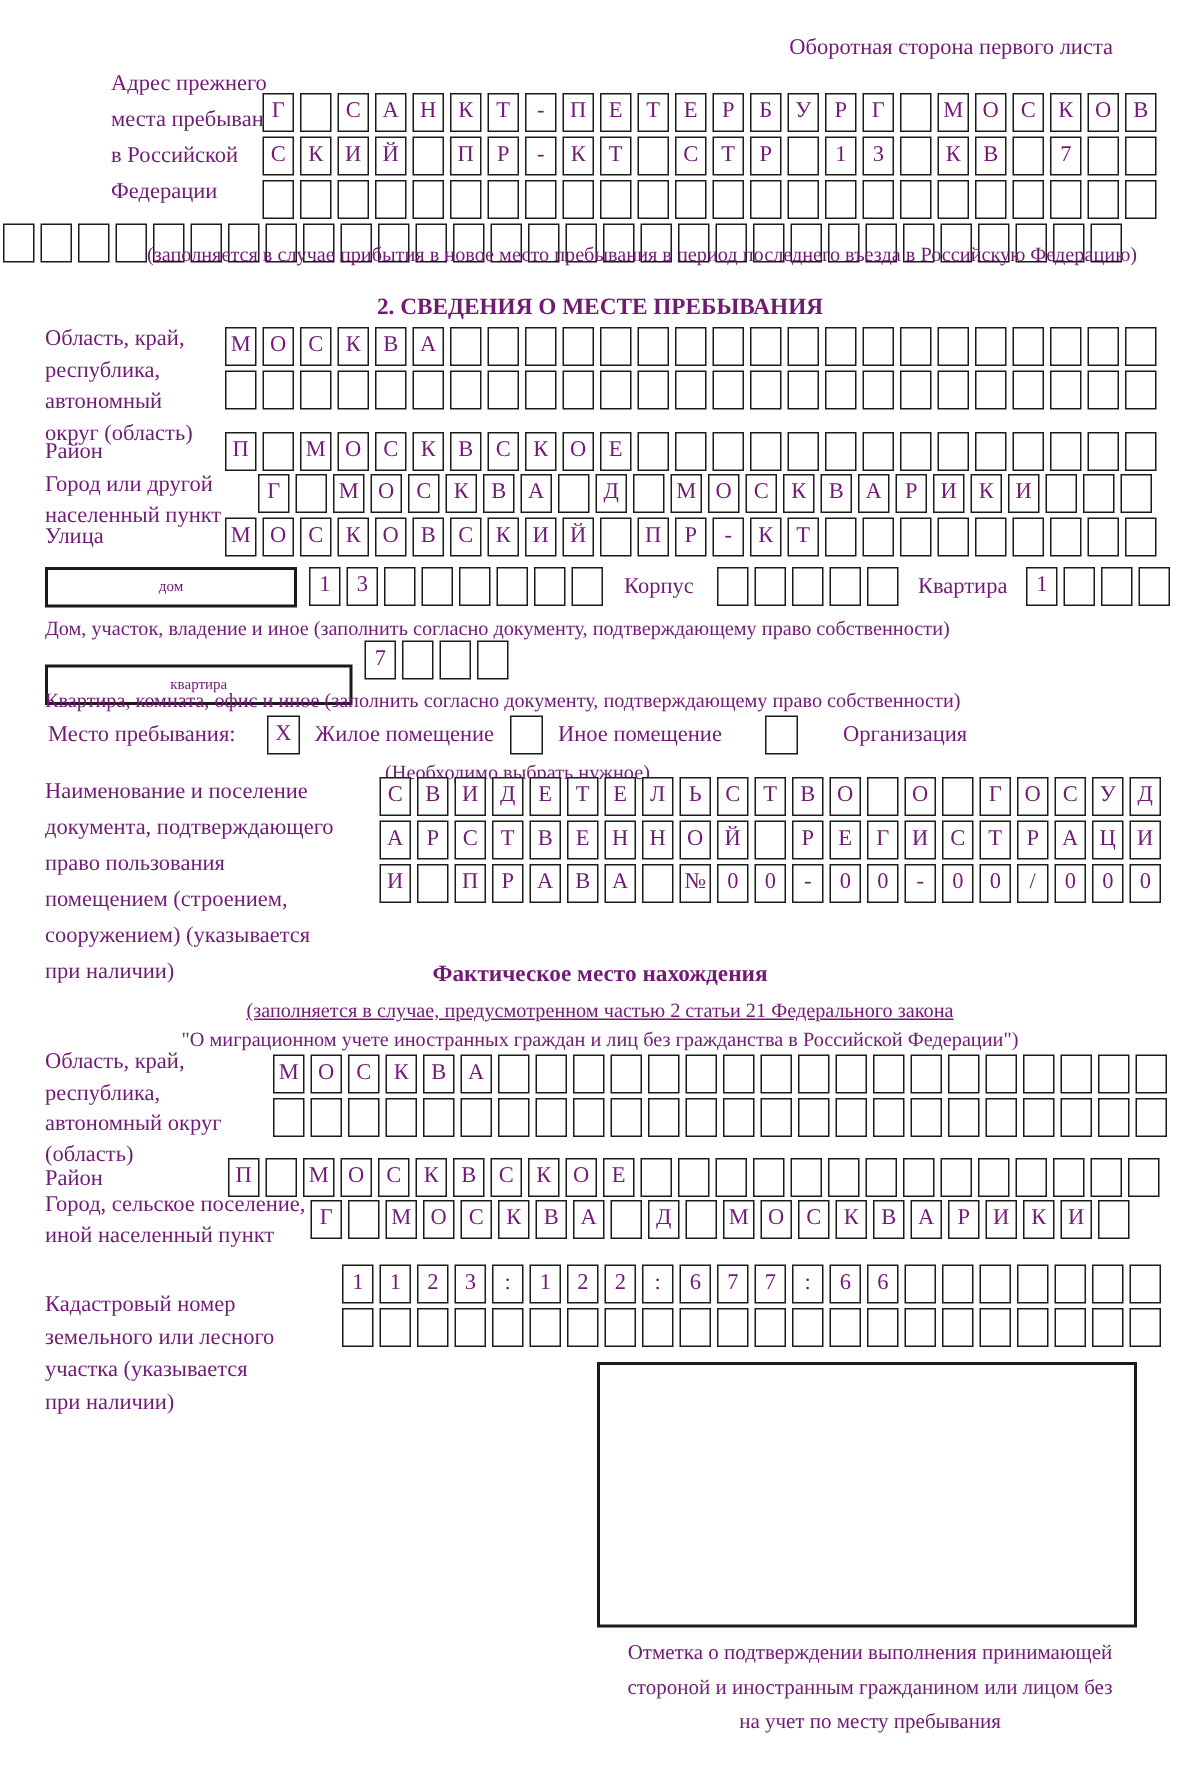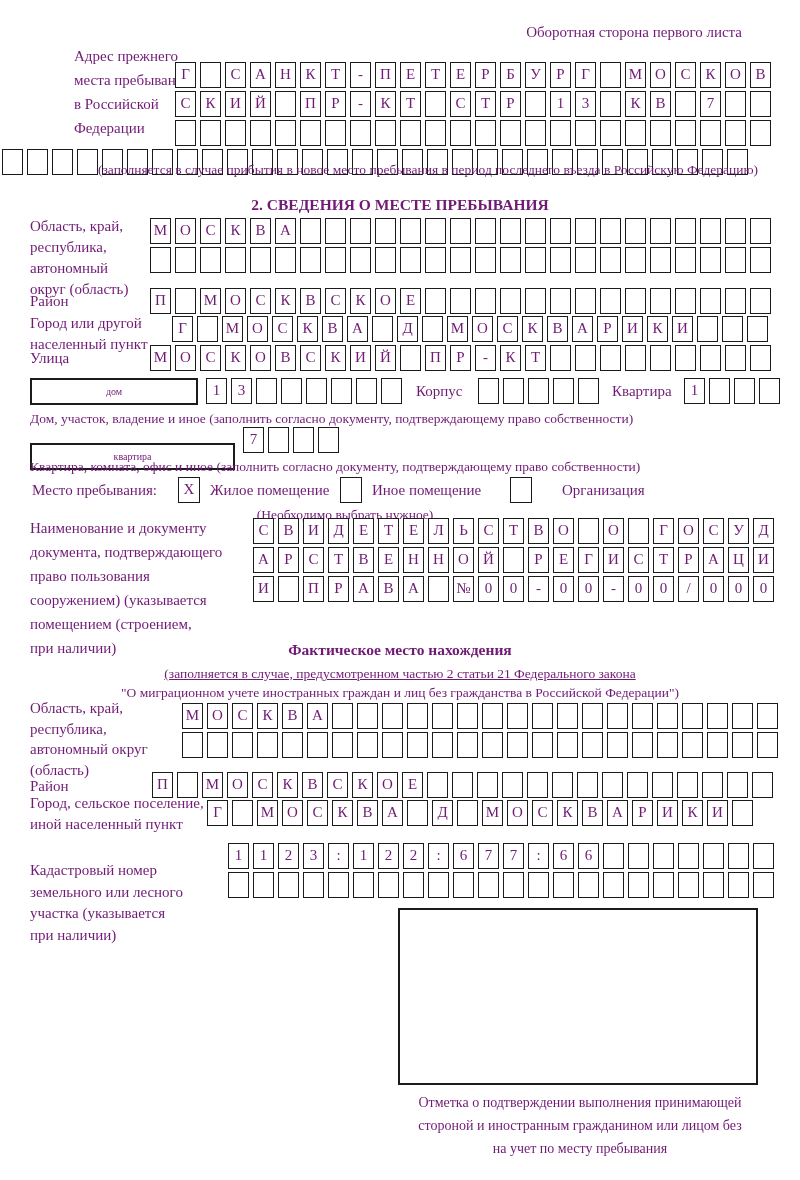--- a/index.html
+++ b/index.html
@@ -76,25 +76,25 @@
   <div class="abs label" style="left:32px;top:480px;">Место пребывания:</div>
   <span class="abs checkbox" style="left:178px;top:477px;">X</span>
   <div class="abs label" style="left:210px;top:480px;">Жилое помещение</div>
   <span class="abs checkbox" style="left:340px;top:477px;"></span>
   <div class="abs label" style="left:372px;top:480px;">Иное помещение</div>
   <span class="abs checkbox" style="left:510px;top:477px;"></span>
   <div class="abs label" style="left:562px;top:480px;">Организация</div>
   <div class="abs caption center" style="left:95px;top:506px;width:500px;">(Необходимо выбрать нужное)</div>
 
   <div class="abs label" style="left:30px;top:516px;width:218px;line-height:24px;">
-      <div>Наименование и документу</div>
+      <div>Наименование и поселение</div>
       <div>документа, подтверждающего</div>
       <div>право пользования</div>
+      <div>помещением (строением,</div>
       <div>сооружением) (указывается</div>
-      <div>помещением (строением,</div>
       <div>при наличии)</div>
     </div>
   <div class="abs cells" style="left:253px;top:518px;"><span class="cell">С</span><span class="cell">В</span><span class="cell">И</span><span class="cell">Д</span><span class="cell">Е</span><span class="cell">Т</span><span class="cell">Е</span><span class="cell">Л</span><span class="cell">Ь</span><span class="cell">С</span><span class="cell">Т</span><span class="cell">В</span><span class="cell">О</span><span class="cell"></span><span class="cell">О</span><span class="cell"></span><span class="cell">Г</span><span class="cell">О</span><span class="cell">С</span><span class="cell">У</span><span class="cell">Д</span></div>
   <div class="abs cells" style="left:253px;top:547px;"><span class="cell">А</span><span class="cell">Р</span><span class="cell">С</span><span class="cell">Т</span><span class="cell">В</span><span class="cell">Е</span><span class="cell">Н</span><span class="cell">Н</span><span class="cell">О</span><span class="cell">Й</span><span class="cell"></span><span class="cell">Р</span><span class="cell">Е</span><span class="cell">Г</span><span class="cell">И</span><span class="cell">С</span><span class="cell">Т</span><span class="cell">Р</span><span class="cell">А</span><span class="cell">Ц</span><span class="cell">И</span></div>
   <div class="abs cells" style="left:253px;top:576px;"><span class="cell">И</span><span class="cell"></span><span class="cell">П</span><span class="cell">Р</span><span class="cell">А</span><span class="cell">В</span><span class="cell">А</span><span class="cell"></span><span class="cell">№</span><span class="cell">0</span><span class="cell">0</span><span class="cell">-</span><span class="cell">0</span><span class="cell">0</span><span class="cell">-</span><span class="cell">0</span><span class="cell">0</span><span class="cell">/</span><span class="cell">0</span><span class="cell">0</span><span class="cell">0</span></div>
 
   <div class="abs title center" style="left:0;top:641px;width:800px;">Фактическое место нахождения</div>
   <div class="abs caption center" style="left:0;top:665px;width:800px;text-decoration:underline;">(заполняется в случае, предусмотренном частью 2 статьи 21 Федерального закона</div>
   <div class="abs caption center" style="left:0;top:684px;width:800px;">"О миграционном учете иностранных граждан и лиц без гражданства в Российской Федерации")</div>
 

